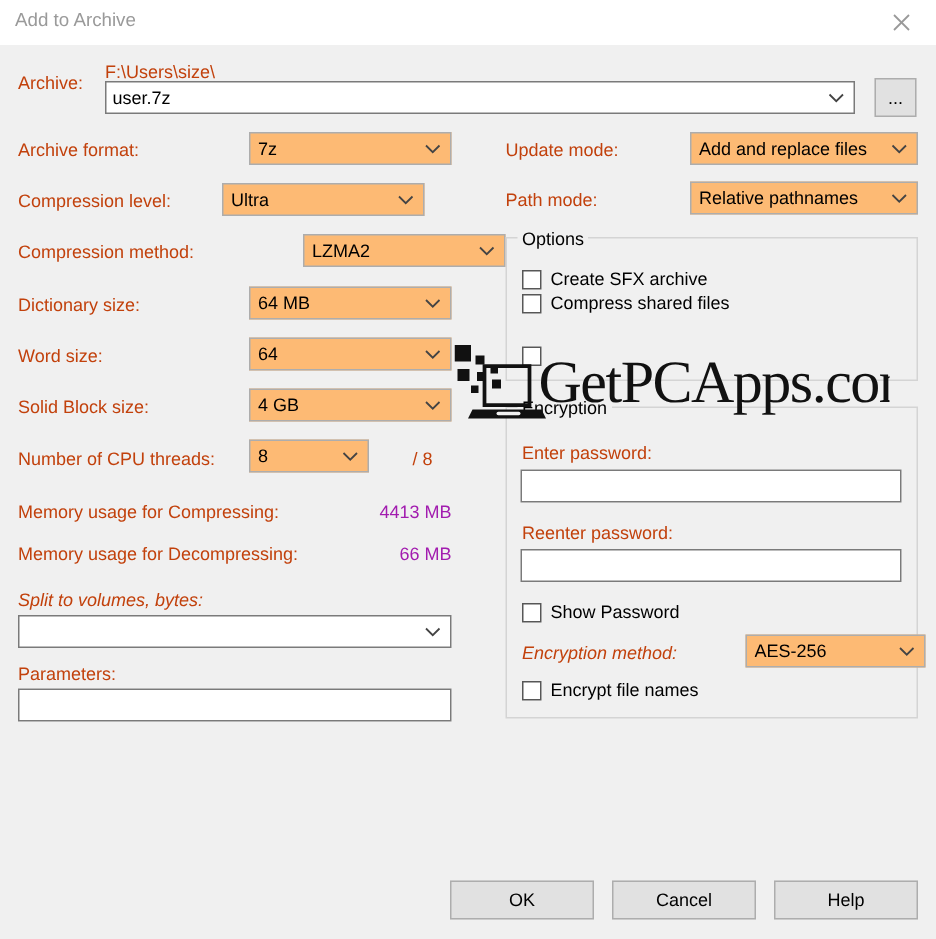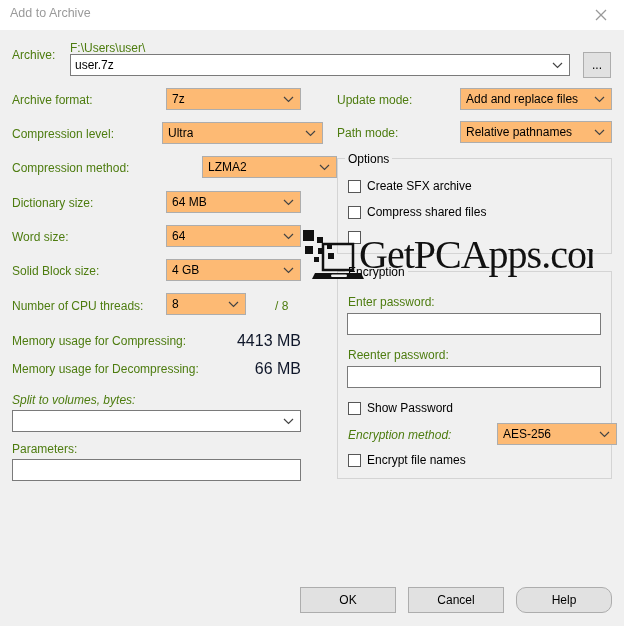--- a/index.html
+++ b/index.html
@@ -39,28 +39,28 @@
     align-items: center;
     justify-content: center;
     cursor: default;
   }
   #close-btn svg { display: block; }
 
   
   .label {
     position: absolute;
     font-size: 12px;
-    color: #4d7c0f;
+    color: #c2410c;
     white-space: nowrap;
     line-height: 14px;
   }
   .value-right {
     position: absolute;
-    font-size: 16px;
-    color: #0f172a;
+    font-size: 12px;
+    color: #a21caf;
     white-space: nowrap;
     text-align: right;
     line-height: 14px;
   }
 
   
   .combo {
     position: absolute;
     background: #fdba74;
     border: 1px solid #adadad;
@@ -197,21 +197,21 @@
     <div id="title-text">Add to Archive</div>
     <div id="close-btn">
       <svg width="12" height="12" viewBox="0 0 12 12" aria-hidden="true">
         <line x1="1" y1="1" x2="11" y2="11" stroke="#999999" stroke-width="1.2"></line>
         <line x1="11" y1="1" x2="1" y2="11" stroke="#999999" stroke-width="1.2"></line>
       </svg>
     </div>
   </div>
 
   <div class="label" style="left:12px; top:48px;">Archive:</div>
-  <div class="label" style="left:70px; top:41px;">F:\Users\user\</div>
+  <div class="label" style="left:70px; top:41px;">F:\Users\size\</div>
 
   <div class="editcombo" style="left:70px; top:54px; width:500px;">
     <span class="combo-text">user.7z</span>
     <span class="arrow">
       <svg width="11" height="7" viewBox="0 0 11 7">
           <polyline points="1,1 5.5,5.5 10,1" fill="none" stroke="#444444" stroke-width="1.2"></polyline>
         </svg>
     </span>
   </div>
 
@@ -221,21 +221,21 @@
   <div class="combo" style="left:166px; top:88px; width:135px;">
     <span class="combo-text">7z</span>
     <span class="arrow">
       <svg width="11" height="7" viewBox="0 0 11 7">
           <polyline points="1,1 5.5,5.5 10,1" fill="none" stroke="#444444" stroke-width="1.2"></polyline>
         </svg>
     </span>
   </div>
 
   <div class="label" style="left:12px; top:127px;">Compression level:</div>
-  <div class="combo" style="left:162px; top:122px; width:161px;">
+  <div class="combo" style="left:148px; top:122px; width:135px;">
     <span class="combo-text">Ultra</span>
     <span class="arrow">
       <svg width="11" height="7" viewBox="0 0 11 7">
           <polyline points="1,1 5.5,5.5 10,1" fill="none" stroke="#444444" stroke-width="1.2"></polyline>
         </svg>
     </span>
   </div>
 
   <div class="label" style="left:12px; top:161px;">Compression method:</div>
   <div class="combo" style="left:166px; top:156px; width:135px;margin-left:36px;">
@@ -330,21 +330,21 @@
   </div>
 
   <div class="groupbox" style="left:337px; top:158px; width:275px; height:96px;"></div>
   <div class="group-label" style="left:345px; top:153px;">Options</div>
 
   <div class="checkrow" style="left:348px; top:179px;">
     <span class="checkbox"></span>
     <span class="cb-label">Create SFX archive</span>
   </div>
 
-  <div class="checkrow" style="left:348px; top:205px;align-items:flex-end;">
+  <div class="checkrow" style="left:348px; top:195px;align-items:flex-end;">
     <span class="checkbox"></span>
     <span class="cb-label">Compress shared files</span>
   </div>
 
   <div class="checkrow" style="left:348px; top:231px;">
     <span class="checkbox"></span>
   </div>
 
   <div class="groupbox" style="left:337px; top:271px; width:275px; height:208px;"></div>
   <div class="group-label" style="left:345px; top:266px;">Encryption</div>
@@ -392,15 +392,15 @@
         <path d="M20 16 h30 v26 h-30 z" fill="none" stroke="#111111" stroke-width="2.5"></path>
         <path d="M12 45 h46 l3 6 h-52 z"></path>
         <rect x="28" y="46.5" width="16" height="2.4" rx="1.2" fill="#f0f0f0"></rect>
       </g>
       <text x="56" y="40" font-family="Liberation Serif, serif" font-size="40" fill="#111111" letter-spacing="-1">GetPCApps.com</text>
     </svg>
   </div>
 
   <div class="bottom-btn" style="left:300px; width:96px;">OK</div>
   <div class="bottom-btn" style="left:408px; width:96px;">Cancel</div>
-  <div class="bottom-btn" style="left:516px; width:96px;border-radius:10px;">Help</div>
+  <div class="bottom-btn" style="left:516px; width:96px;">Help</div>
 
 </div>
 
 </body></html>

